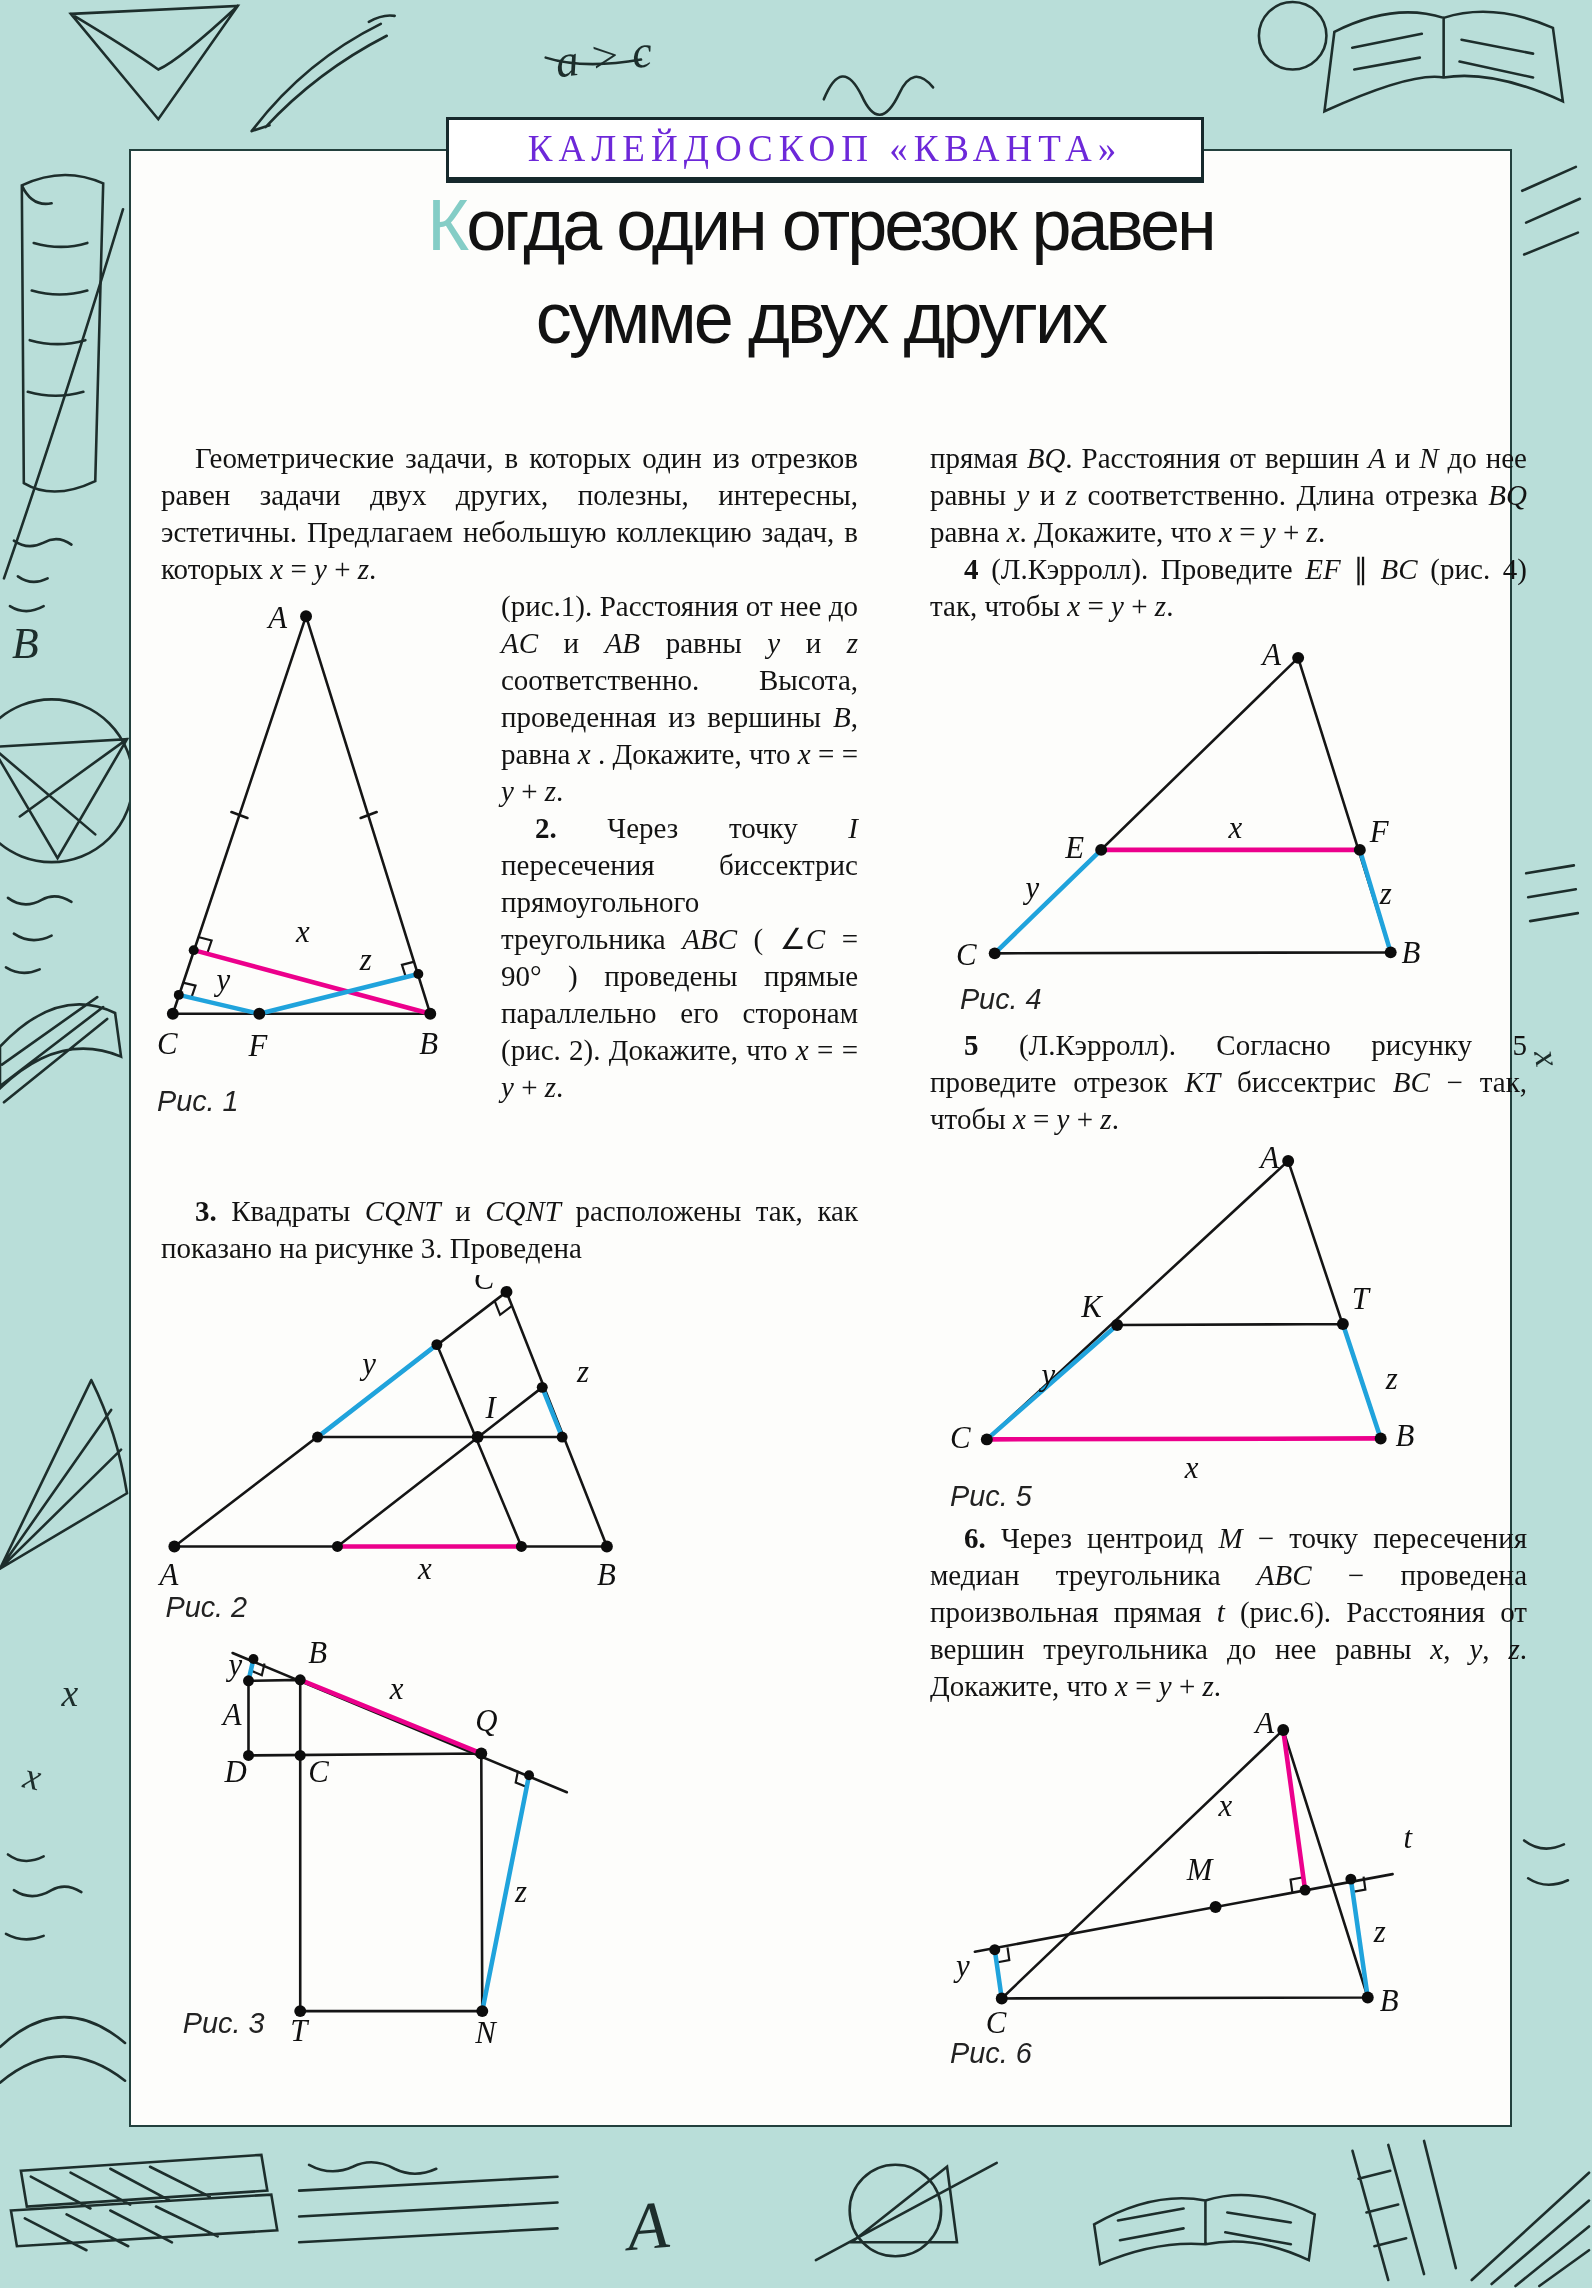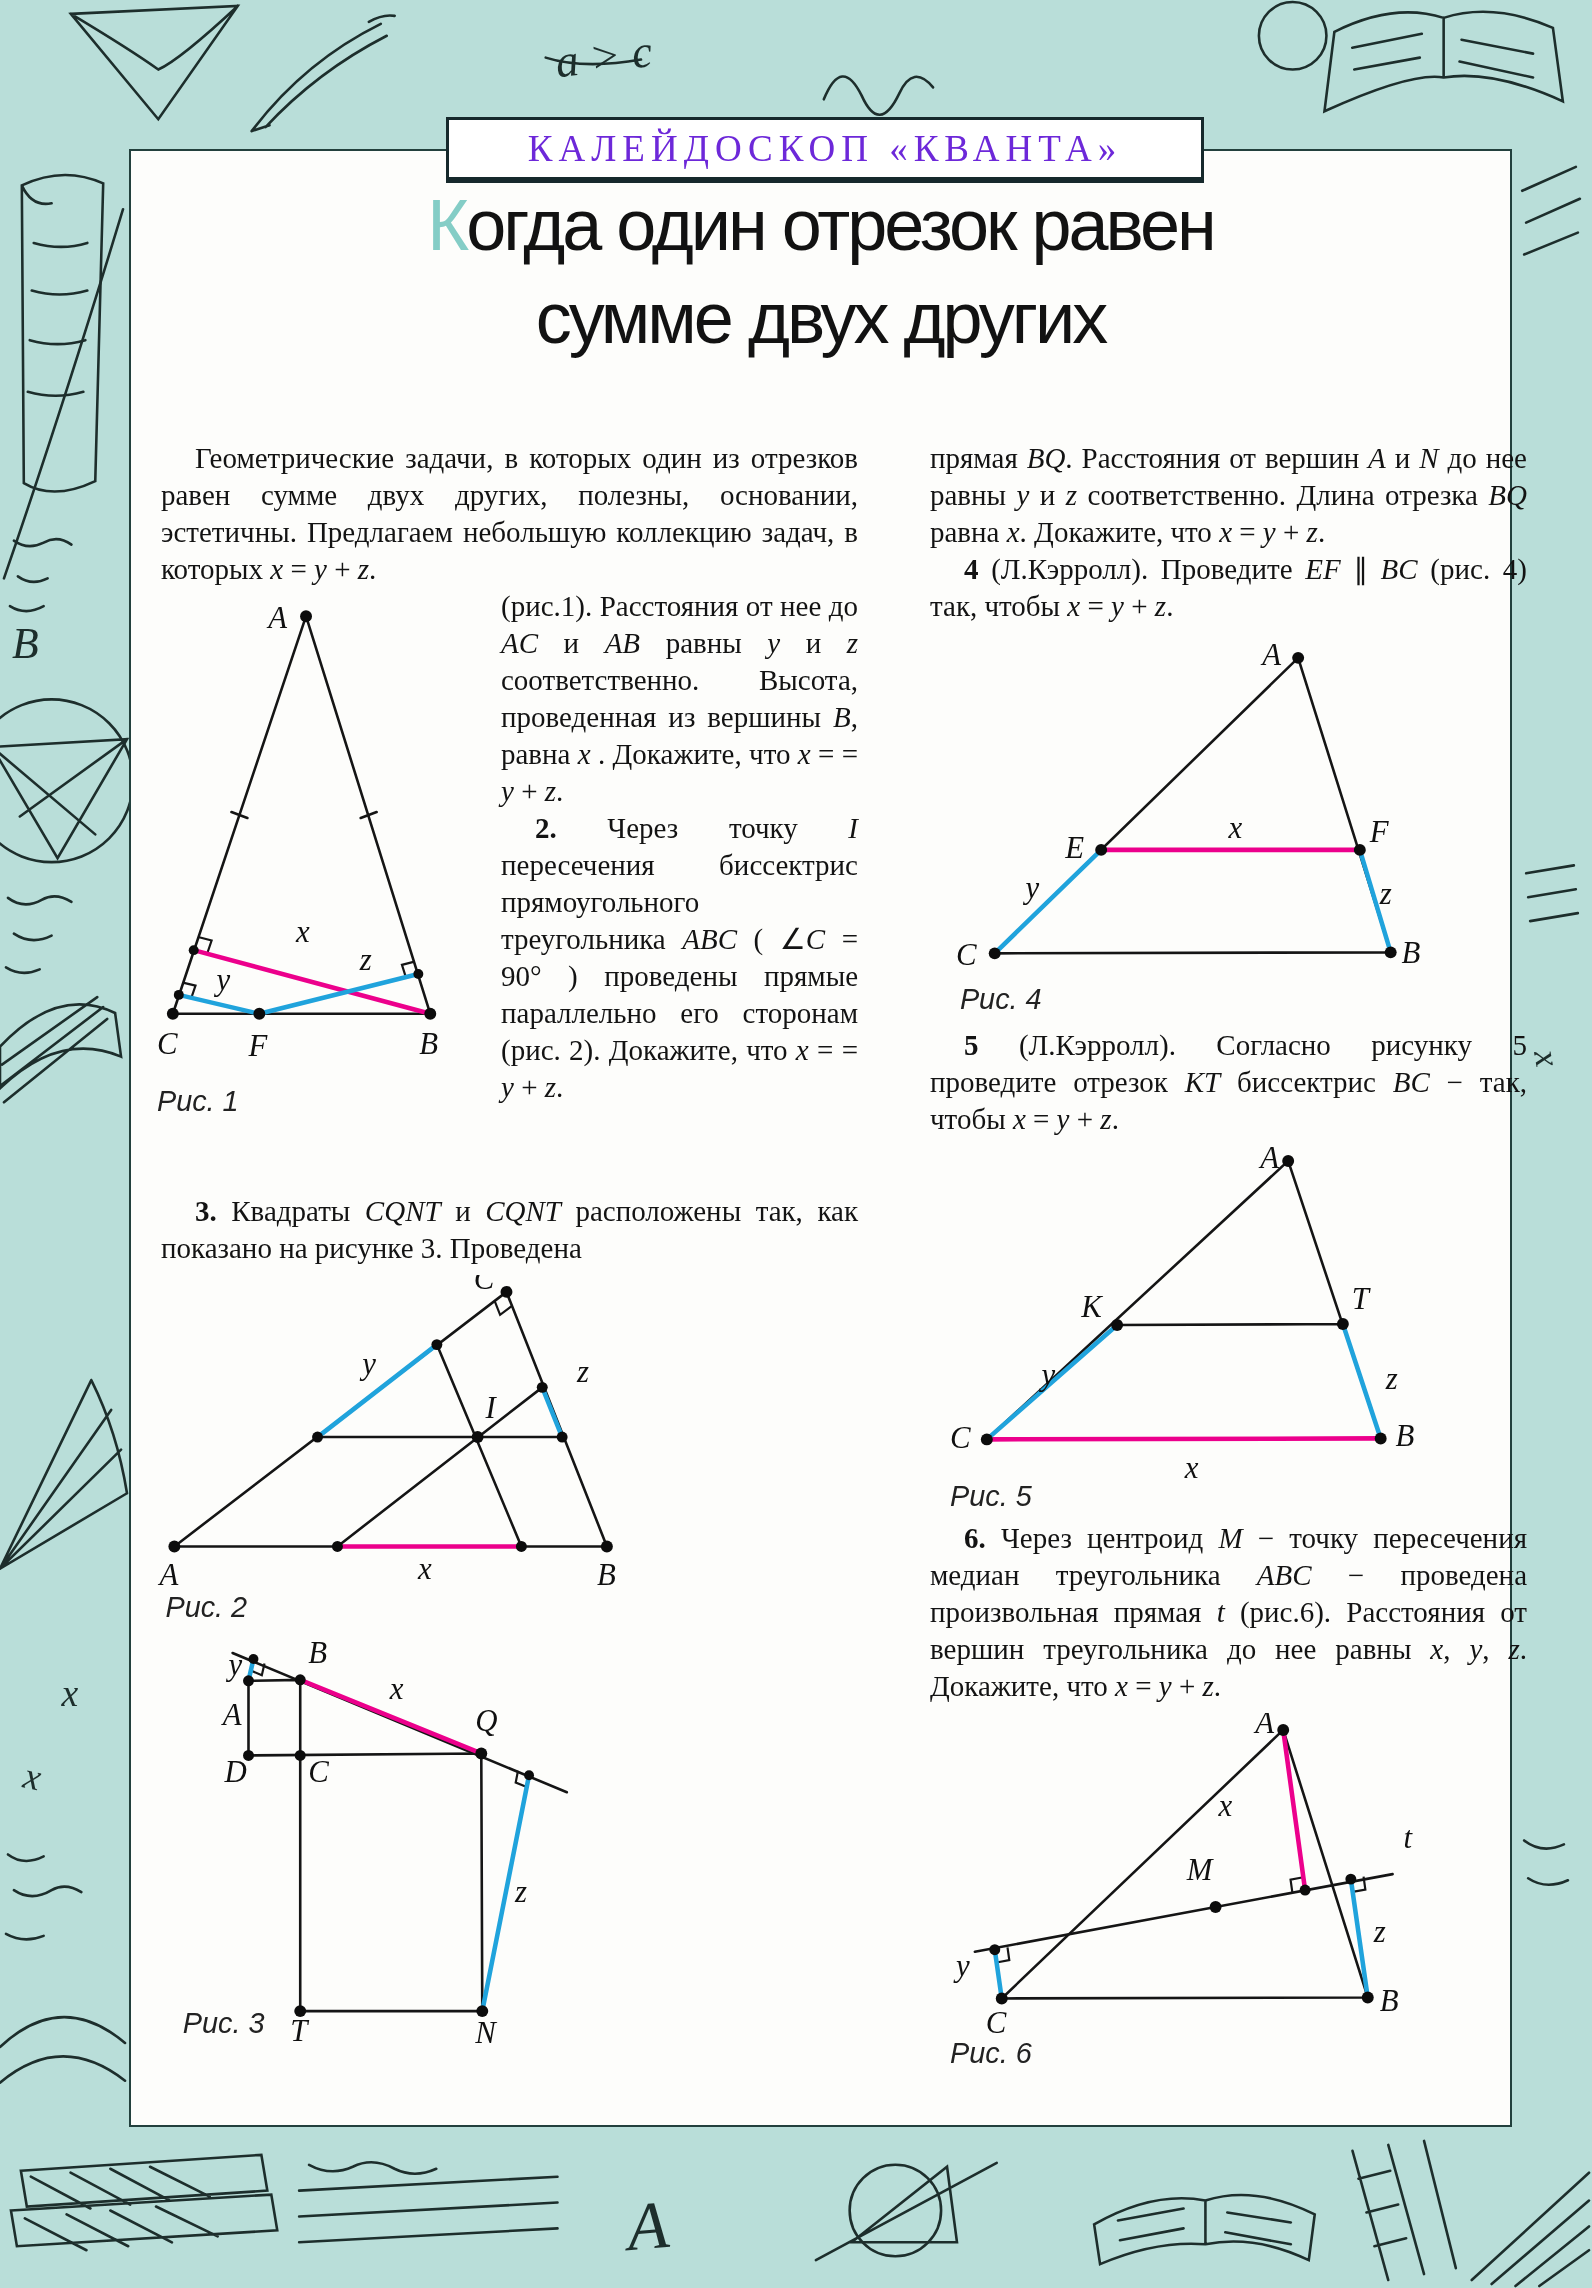--- a/index.html
+++ b/index.html
@@ -92,21 +92,21 @@
     <div class="kicker">
       <span>КАЛЕЙДОСКОП «КВАНТА»</span>
     </div>
 
     <div class="title">
       <div><span class="lead">К</span><span>огда один отрезок равен</span></div>
       <div>сумме двух других</div>
     </div>
 
     <div class="col col-left">
-      <p class="body ind"><span>Геометрические задачи, в которых один из отрезков равен сумме двух других, полезны, основании, эстетичны. Предлагаем небольшую коллекцию задач, в которых </span><span class="vi">x</span><span> = </span><span class="vi">y</span><span> + </span><span class="vi">z</span><span>.</span></p>
+      <p class="body ind"><span>Геометрические задачи, в которых один из отрезков равен задачи двух других, полезны, интересны, эстетичны. Предлагаем небольшую коллекцию задач, в которых </span><span class="vi">x</span><span> = </span><span class="vi">y</span><span> + </span><span class="vi">z</span><span>.</span></p>
 
       <div class="wrapfix">
         <div class="figfloat">
           <svg class="fig" width="328" height="599" viewBox="0 0 330 602">
             <g>
               <path class="ln" d="M160,22 L26,422 M160,22 L285,422 M26,422 L285,422"></path>
               <path class="ln" d="M85,219 L101,225 M215,225 L231,219"></path>
               <path class="ra" d="M51.5,344.7 L65,348.3 L60.5,361.6 M36.1,390.7 L48.8,393.7 L44.6,406 M269.1,369.6 L256.5,372.8 L260.4,385.2"></path>
             </g>
             <line class="mx" x1="47" y1="358" x2="285" y2="422"></line>

